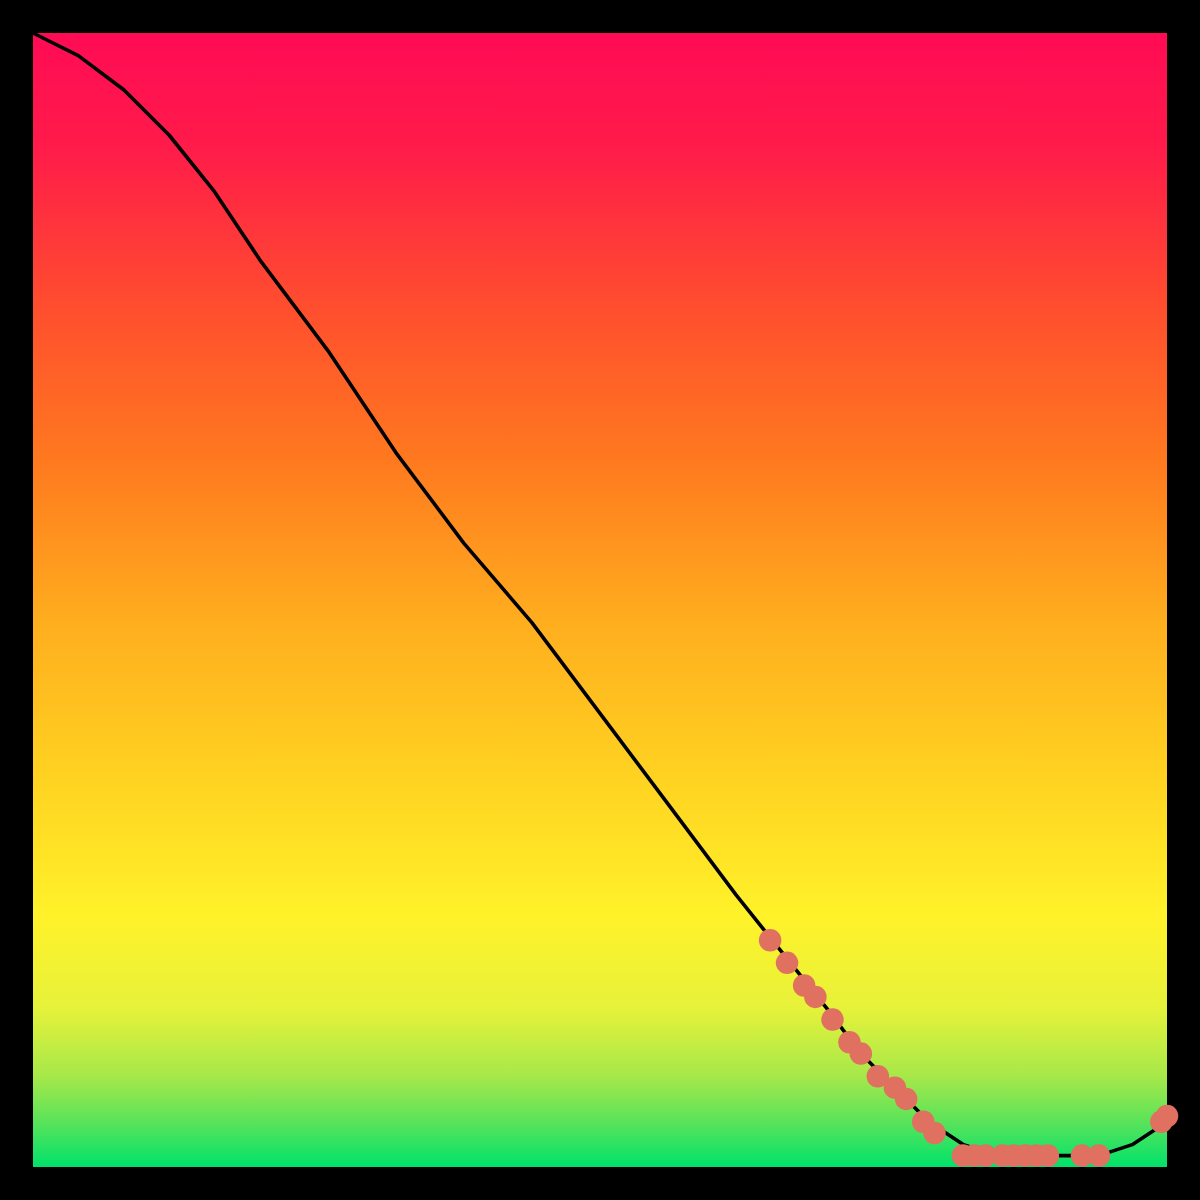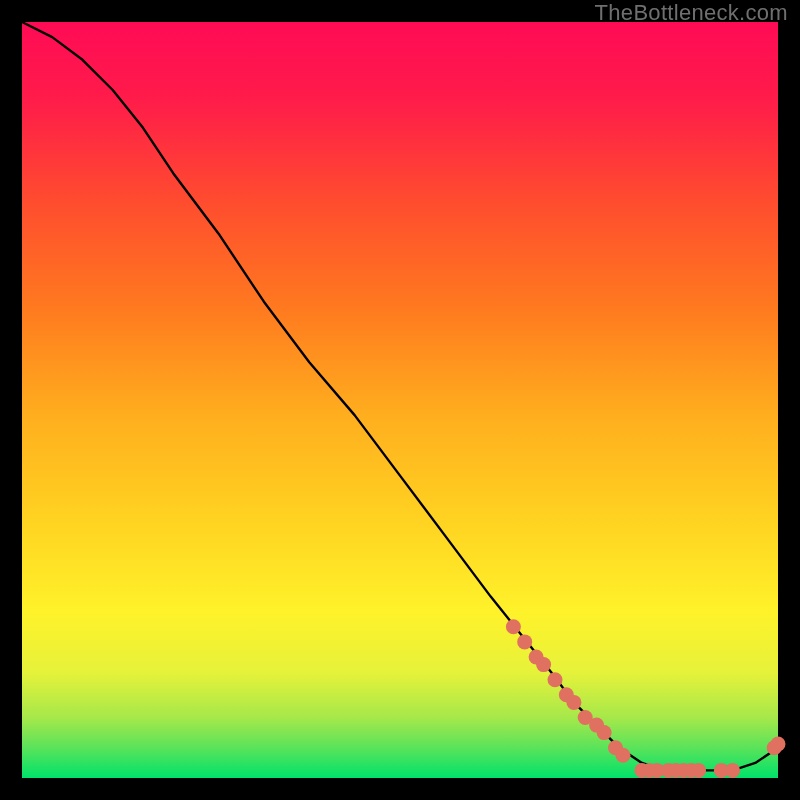--- a/index.html
+++ b/index.html
@@ -87,14 +87,13 @@
         <circle cx="661.5" cy="748.4" r="7.5" fill="#e07060"></circle>
         <circle cx="669.1" cy="748.4" r="7.5" fill="#e07060"></circle>
         <circle cx="676.6" cy="748.4" r="7.5" fill="#e07060"></circle>
         <circle cx="699.3" cy="748.4" r="7.5" fill="#e07060"></circle>
         <circle cx="710.6" cy="748.4" r="7.5" fill="#e07060"></circle>
         <circle cx="752.2" cy="725.8" r="7.5" fill="#e07060"></circle>
         <circle cx="756.0" cy="722.0" r="7.5" fill="#e07060"></circle>
       </g>
   </svg>
 
-  <div class="watermark">TheBottleneck.com</div>
 </div>
 
 </body></html>

